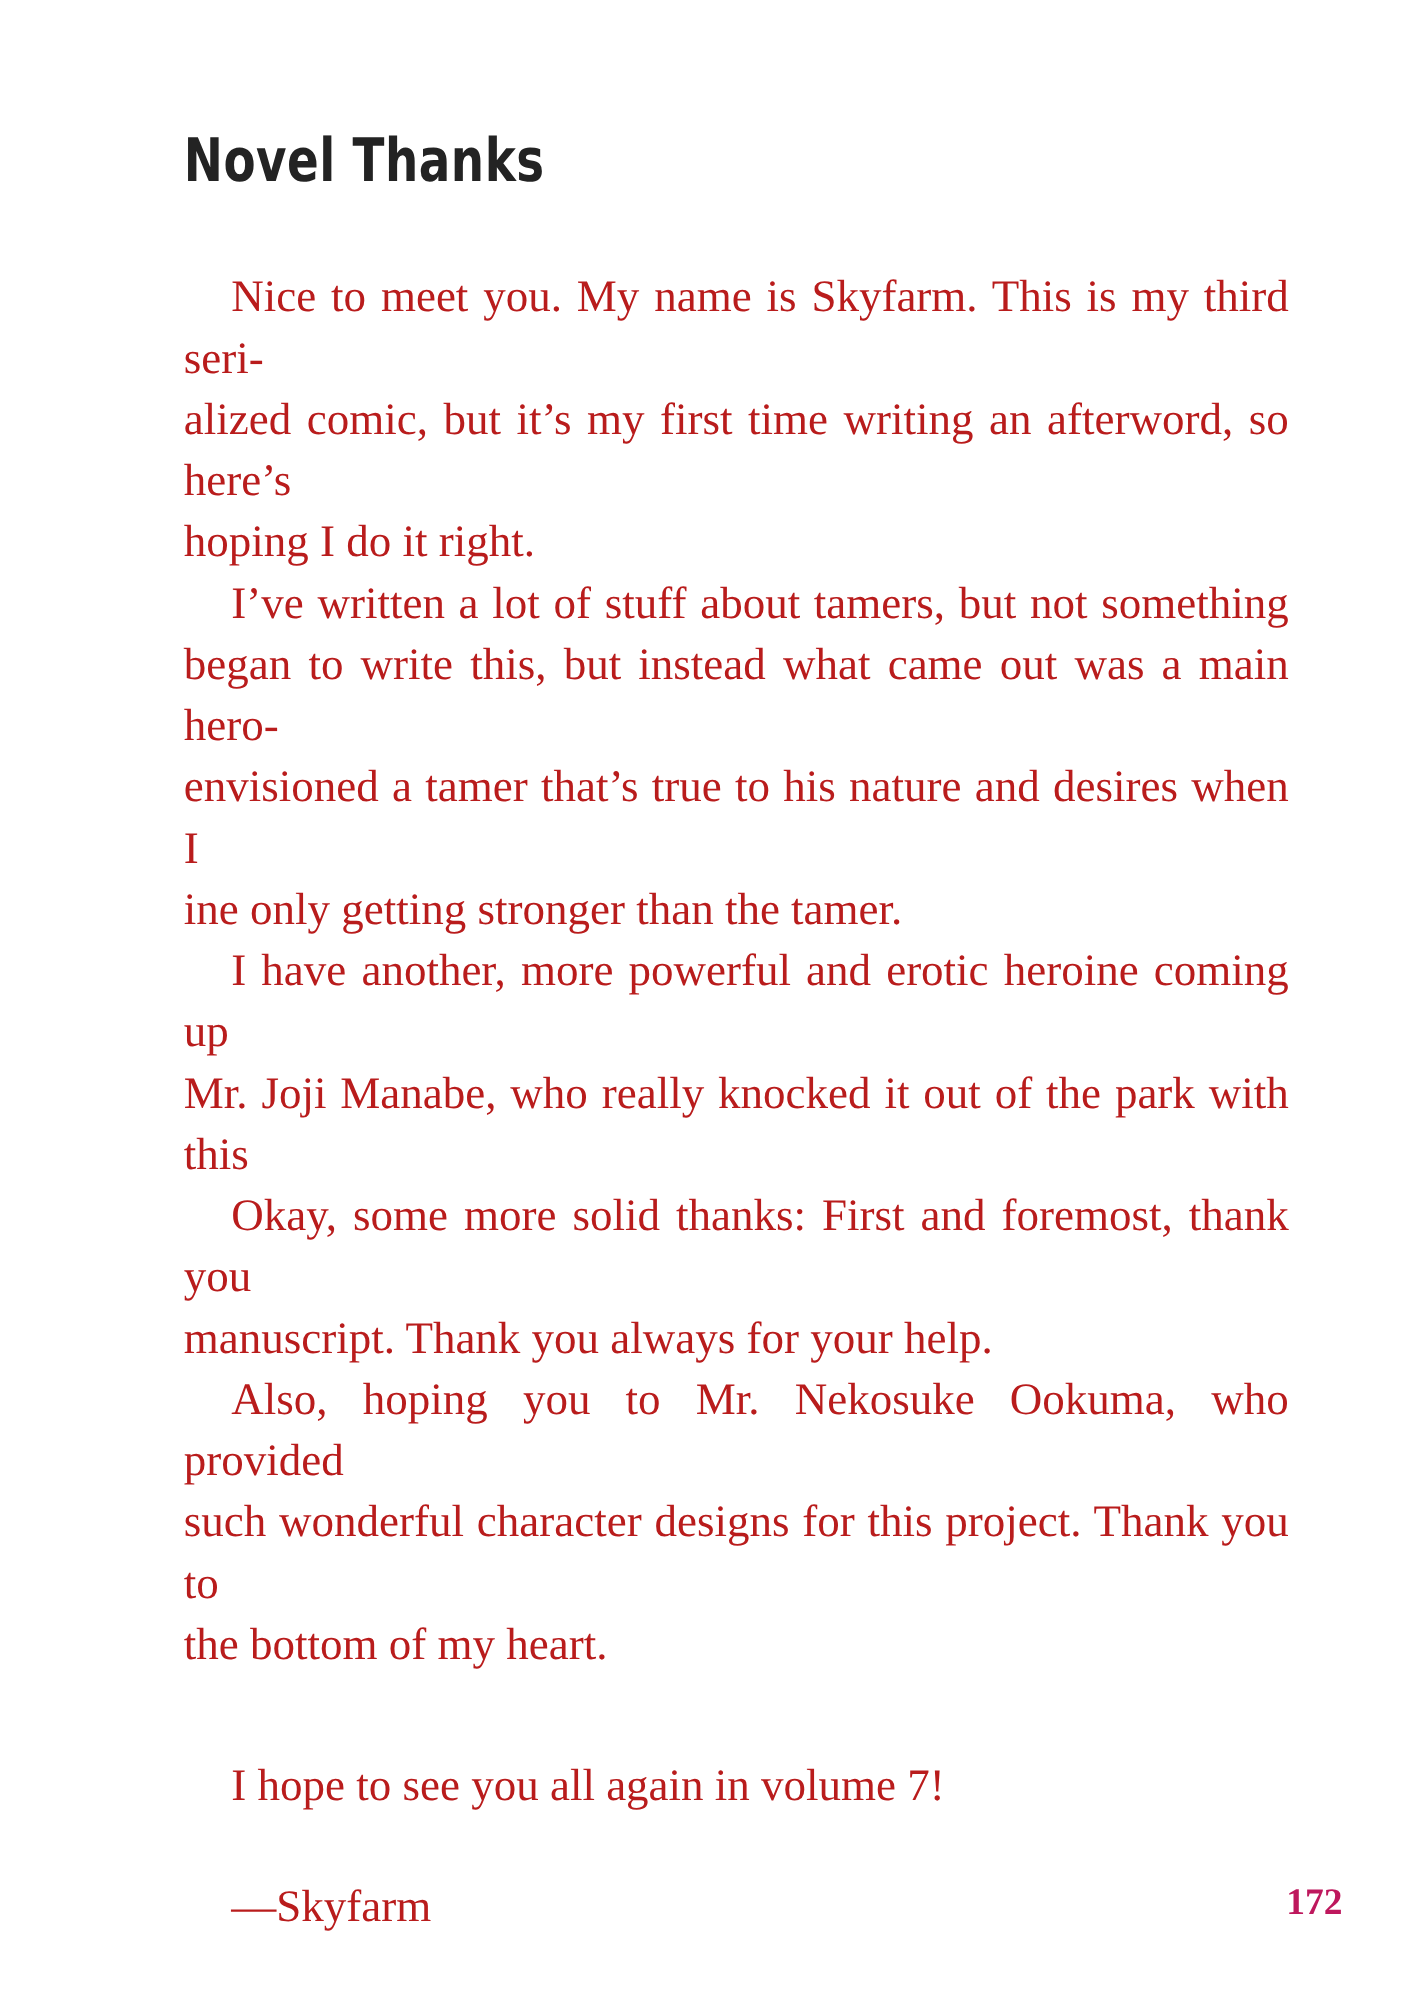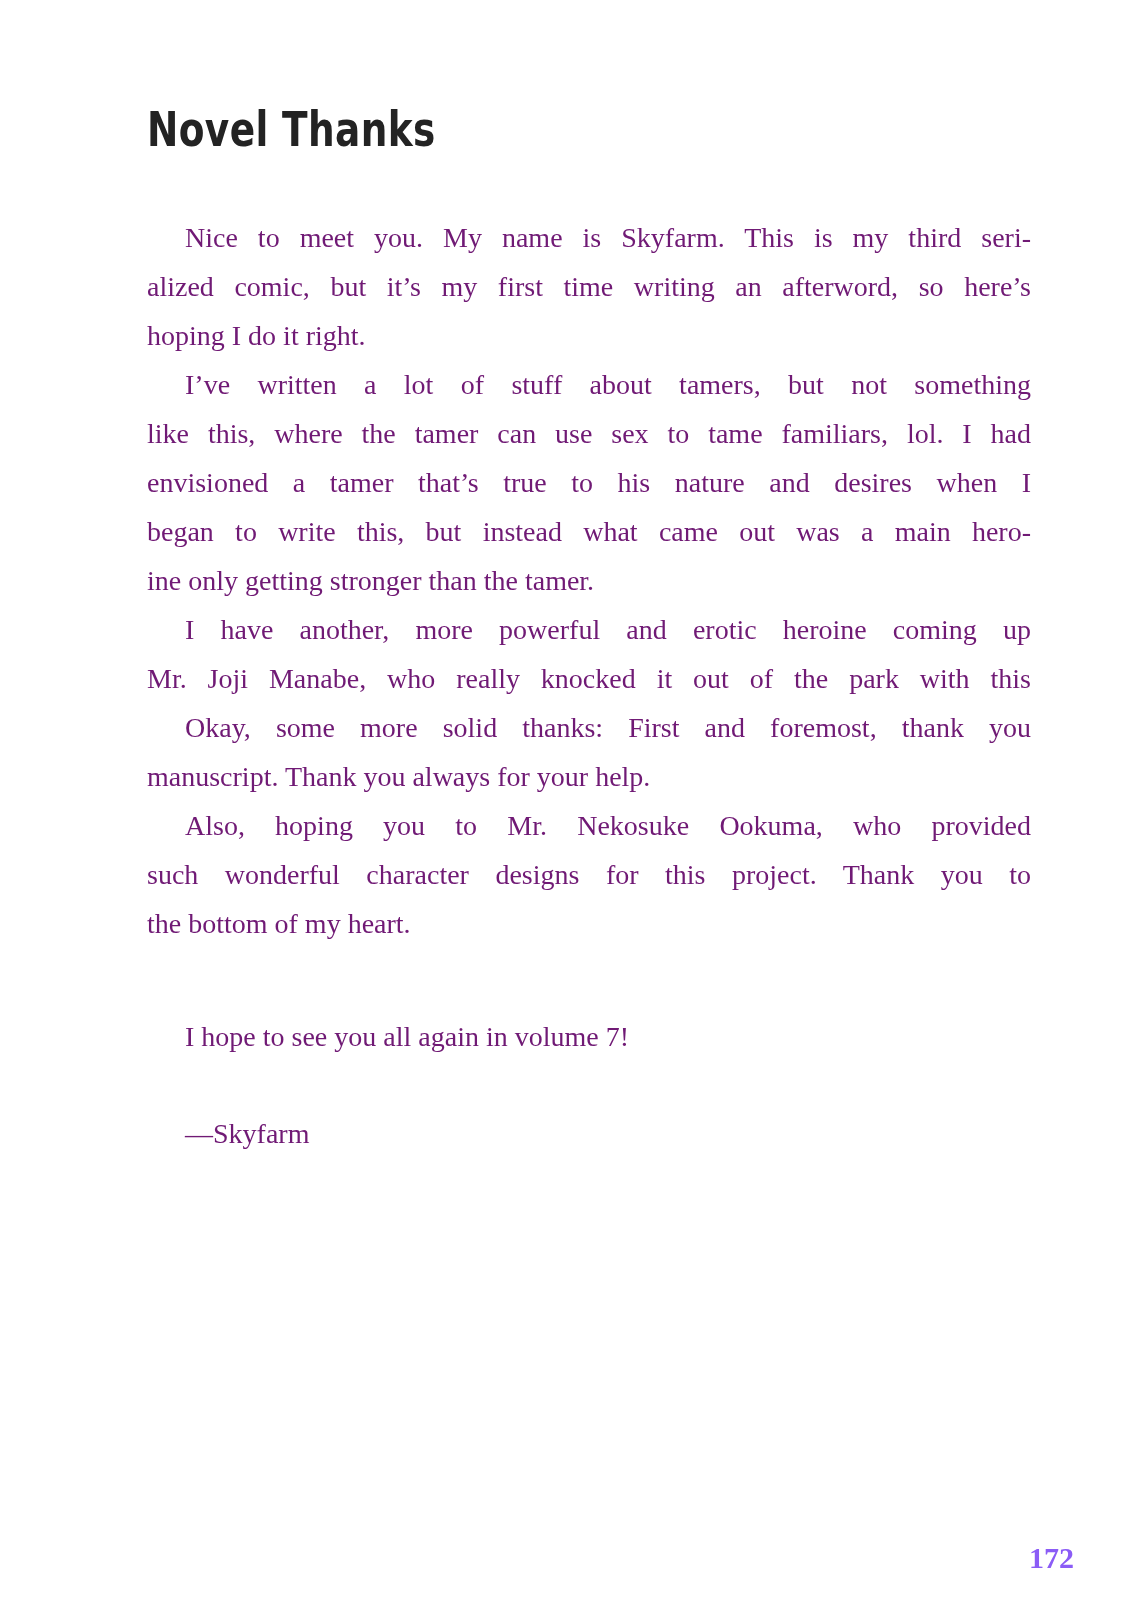--- a/index.html
+++ b/index.html
@@ -29,23 +29,23 @@
     font-size: 48px;
     line-height: 48px;
     color: #232323;
     letter-spacing: 0.5px;
     transform: scaleX(0.78);
     transform-origin: left center;
     margin: 0 0 60px 0;
     white-space: nowrap;
   }
   .body-text {
-    font-size: 28px;
+    font-size: 36px;
     line-height: 49px;
-    color: #701a75;
+    color: #b91c1c;
   }
   .para { margin: 0; }
   .line {
     text-align: justify;
     text-align-last: justify;
     text-justify: inter-word;
     min-height: 49px;
   }
   .line.first { text-indent: 38px; }
   .line.last {
@@ -55,45 +55,43 @@
   .para.closing { margin-top: 64px; }
   .para.signature { margin-top: 48px; }
   .page-number {
     position: absolute;
     right: 90px;
     top: 1505px;
     font-family: "Liberation Serif", "DejaVu Serif", serif;
     font-weight: bold;
     font-size: 30px;
     line-height: 34px;
-    color: #8b5cf6;
-    margin-top: 36px;
+    color: #be185d;
   }
 </style>
 </head>
 <body>
 
 <div class="page">
   <div class="content">
 
     <h1 class="title">Novel Thanks</h1>
 
     <div class="body-text">
 
       <div class="para">
         <div class="line first">Nice to meet you. My name is Skyfarm. This is my third seri-</div>
         <div class="line">alized comic, but it’s my first time writing an afterword, so here’s</div>
         <div class="line last">hoping I do it right.</div>
       </div>
 
       <div class="para">
         <div class="line first">I’ve written a lot of stuff about tamers, but not something</div>
-        <div class="line">like this, where the tamer can use sex to tame familiars, lol. I had</div>
+        <div class="line">began to write this, but instead what came out was a main hero-</div>
         <div class="line">envisioned a tamer that’s true to his nature and desires when I</div>
-        <div class="line">began to write this, but instead what came out was a main hero-</div>
         <div class="line last">ine only getting stronger than the tamer.</div>
       </div>
 
       <div class="para">
         <div class="line first">I have another, more powerful and erotic heroine coming up</div>
       </div>
 
       <div class="para">
         <div class="line">Mr. Joji Manabe, who really knocked it out of the park with this</div>
         <div class="line first">Okay, some more solid thanks: First and foremost, thank you</div>

